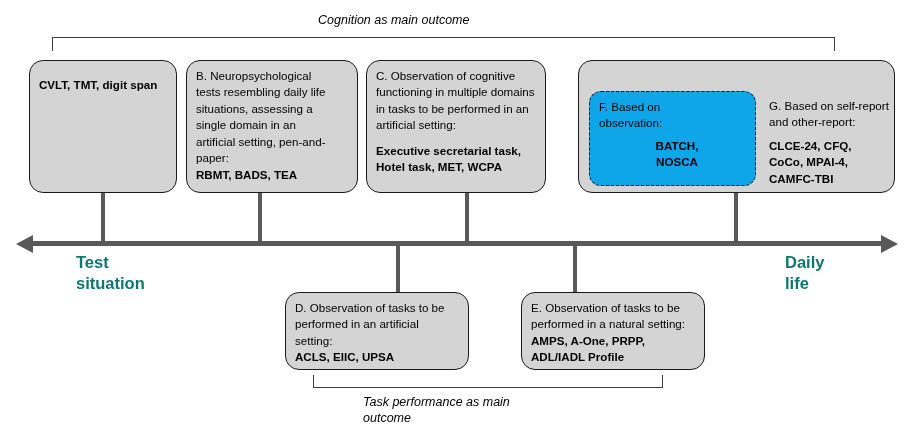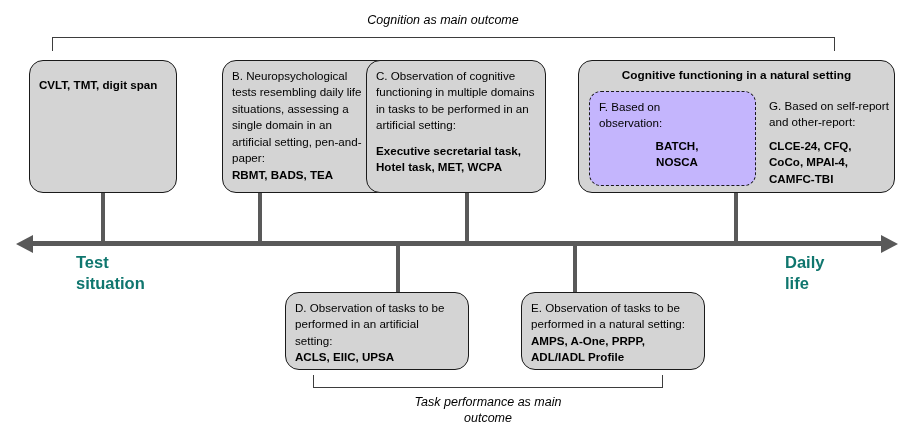--- a/index.html
+++ b/index.html
@@ -39,21 +39,21 @@
     text-align: center;
     font-weight: bold;
     font-size: 11.8px;
     margin-bottom: 4px;
   }
 
   
   .inner-dashed {
     position: absolute;
     box-sizing: border-box;
-    background: #c4b5fd;
+    background: #0ea5e9;
     border: 1.6px dashed #1a1a1a;
     border-radius: 12px;
     font-size: 11.6px;
     line-height: 1.42;
     padding: 7px 9px;
   }
   .indent { padding-left: 9px; text-align: center; }
 
   
   .g-col {
@@ -106,59 +106,58 @@
   .bracket-bottom {
     border-top: none;
   }
 
   .bracket-label {
     position: absolute;
     font-style: italic;
     font-size: 12.5px;
     line-height: 1.3;
     color: #000;
-    text-align: center;
+    text-align: left;
     white-space: pre;
   }
 </style>
 </head>
 <body>
 
 <div id="canvas">
 
   <div class="bracket bracket-top" style="left:52px; top:37px; width:783px; height:14px;"></div>
   <div class="bracket-label" style="left:318px; top:12px; width:250px;">Cognition as main outcome</div>
 
   <div class="box" style="left:29px; top:60px; width:148px; height:133px;">
     <span class="gap"></span>
     <span class="ln bold">CVLT, TMT, digit span</span>
   </div>
 
-  <div class="box" style="left:186px; top:60px; width:172px; height:133px;margin-left:36px;">
+  <div class="box" style="left:186px; top:60px; width:172px; height:133px;">
     <span class="ln">B. Neuropsychological
 tests resembling daily life
 situations, assessing a
 single domain in an
 artificial setting, pen-and-
 paper:</span>
     <span class="ln bold">RBMT, BADS, TEA</span>
   </div>
 
   <div class="box" style="left:366px; top:60px; width:180px; height:133px;">
     <span class="ln">C. Observation of cognitive
 functioning in multiple domains
 in tasks to be performed in an
 artificial setting:</span>
     <span class="gap"></span>
     <span class="ln bold">Executive secretarial task,
 Hotel task, MET, WCPA</span>
   </div>
 
   <div class="box" style="left:578px; top:60px; width:317px; height:133px; padding:6px 8px;">
-    <span class="box-title">Cognitive functioning in a natural  setting</span>
 
     <div class="inner-dashed" style="left:10px; top:30px; width:167px; height:95px;">
       <span class="ln">F. Based on
 observation:</span>
       <span class="gap" style="height:6px;"></span>
       <span class="ln bold indent">BATCH,
 NOSCA</span>
     </div>
 
     <div class="g-col" style="left:190px; top:37px; width:122px;">

